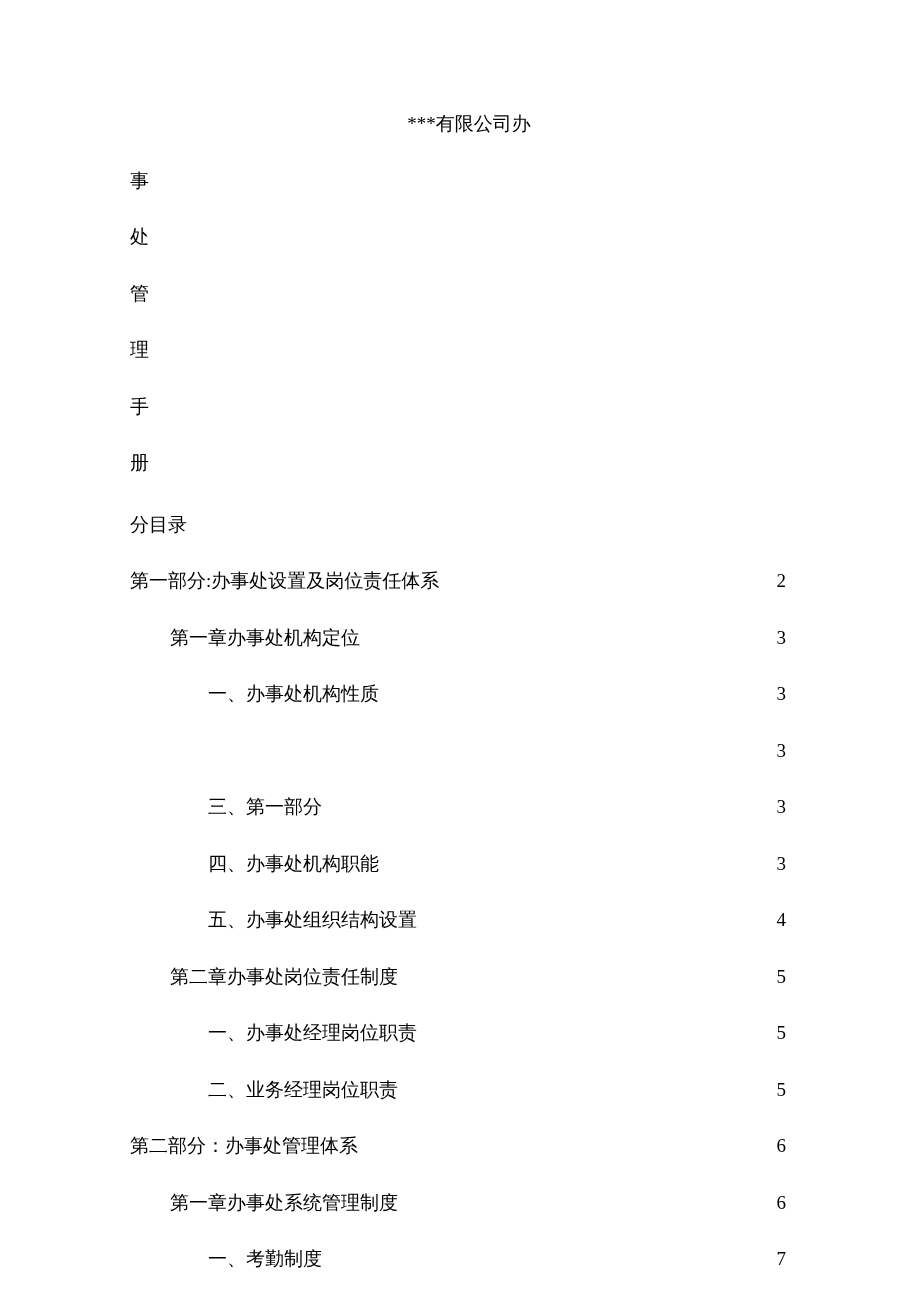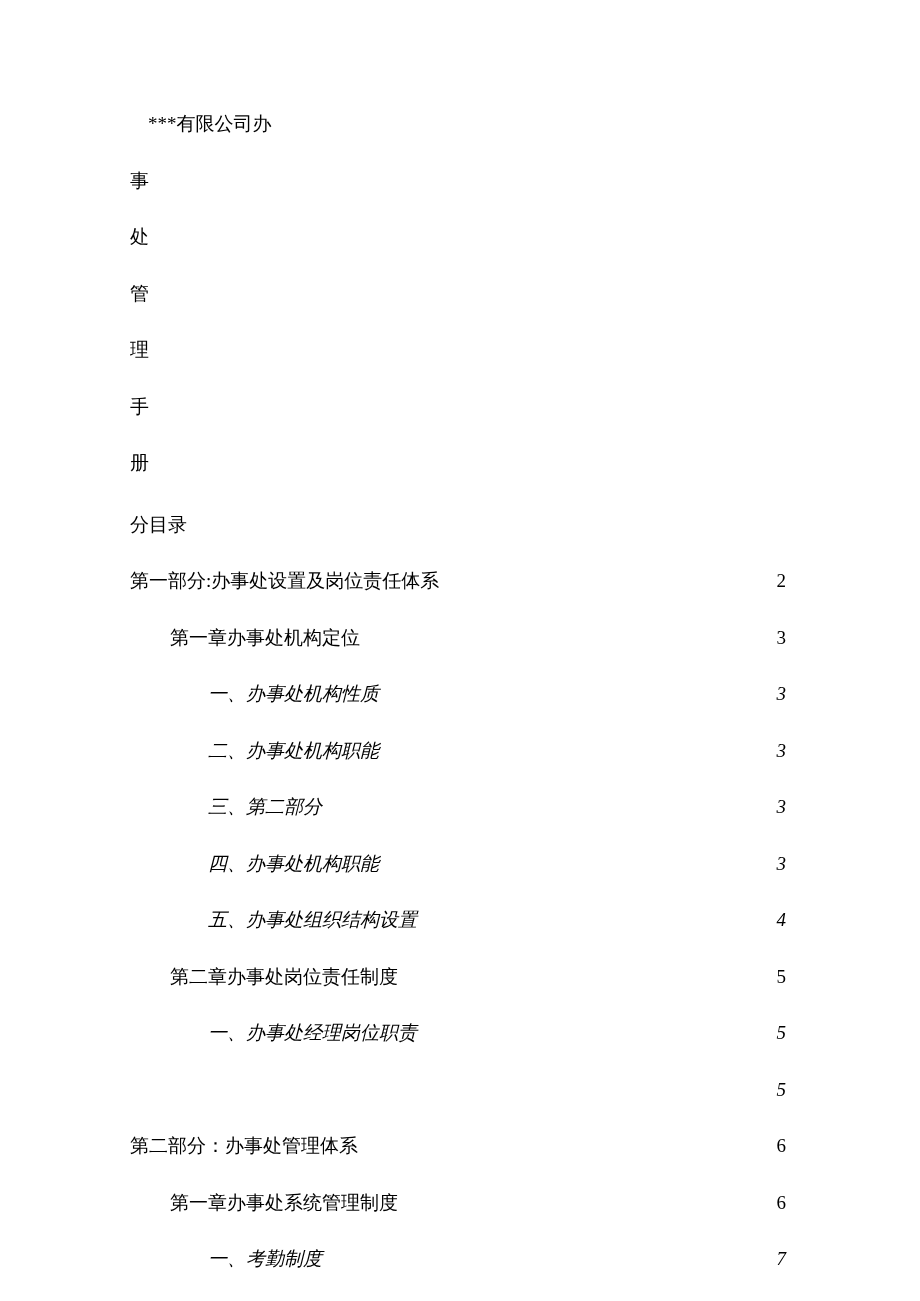--- a/index.html
+++ b/index.html
@@ -15,20 +15,21 @@
       position: relative;
     }
     .page {
       padding: 110px 130px 100px 130px;
       color: #000000;
       font-size: 19px;
       line-height: 1.5;
     }
     .title-line {
       margin-bottom: 28px;
+      text-align: center;
     }
     .title-first {
       padding-left: 18px;
     }
     .title-char {
       margin-bottom: 28px;
     }
     .sub-title {
       margin-bottom: 28px;
       margin-top: 33px;
@@ -53,21 +54,21 @@
       content: "..................................................................................................................";
       position: absolute;
       left: 0;
       color: #000000;
     }
     .toc-page {
       flex: 0 0 auto;
     }
     .indent-0 { padding-left: 0px; }
     .indent-1 { padding-left: 40px; gap: 47px; }
-    .indent-2 { padding-left: 78px; font-style: italic; }
+    .indent-2 { padding-left: 78px; }
     .toc-right-limit {
       max-width: 656px;
     }
   </style>
 </head>
 <body>
 
 <div class="page">
 
   <div class="title-line title-first">***有限公司办</div>
@@ -90,26 +91,25 @@
       <span class="toc-label">第一章办事处机构定位 </span>
       <span class="toc-leader"></span>
       <span class="toc-page">3</span>
     </div>
     <div class="toc-entry indent-2">
       <span class="toc-label">一、办事处机构性质</span>
       <span class="toc-leader"></span>
       <span class="toc-page">3</span>
     </div>
     <div class="toc-entry indent-2">
-      <span class="toc-label">二、办事处机构职能</span>
       <span class="toc-leader"></span>
       <span class="toc-page">3</span>
     </div>
     <div class="toc-entry indent-2">
-      <span class="toc-label">三、第二部分</span>
+      <span class="toc-label">三、第一部分</span>
       <span class="toc-leader"></span>
       <span class="toc-page">3</span>
     </div>
     <div class="toc-entry indent-2">
       <span class="toc-label">四、办事处机构职能</span>
       <span class="toc-leader"></span>
       <span class="toc-page">3</span>
     </div>
     <div class="toc-entry indent-2">
       <span class="toc-label">五、办事处组织结构设置</span>
@@ -120,20 +120,21 @@
       <span class="toc-label">第二章办事处岗位责任制度 </span>
       <span class="toc-leader"></span>
       <span class="toc-page">5</span>
     </div>
     <div class="toc-entry indent-2">
       <span class="toc-label">一、办事处经理岗位职责</span>
       <span class="toc-leader"></span>
       <span class="toc-page">5</span>
     </div>
     <div class="toc-entry indent-2">
+      <span class="toc-label">二、业务经理岗位职责</span>
       <span class="toc-leader"></span>
       <span class="toc-page">5</span>
     </div>
     <div class="toc-entry indent-0">
       <span class="toc-label">第二部分：办事处管理体系</span>
       <span class="toc-leader"></span>
       <span class="toc-page">6</span>
     </div>
     <div class="toc-entry indent-1">
       <span class="toc-label">第一章办事处系统管理制度 </span>

